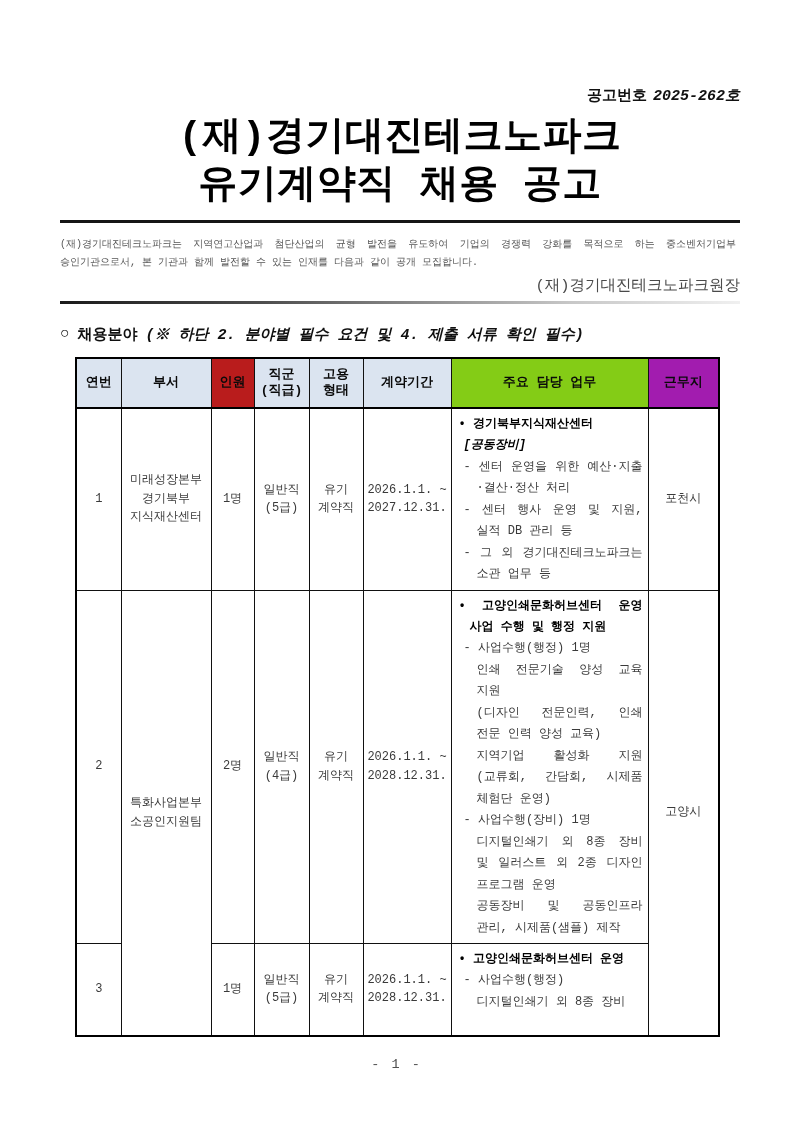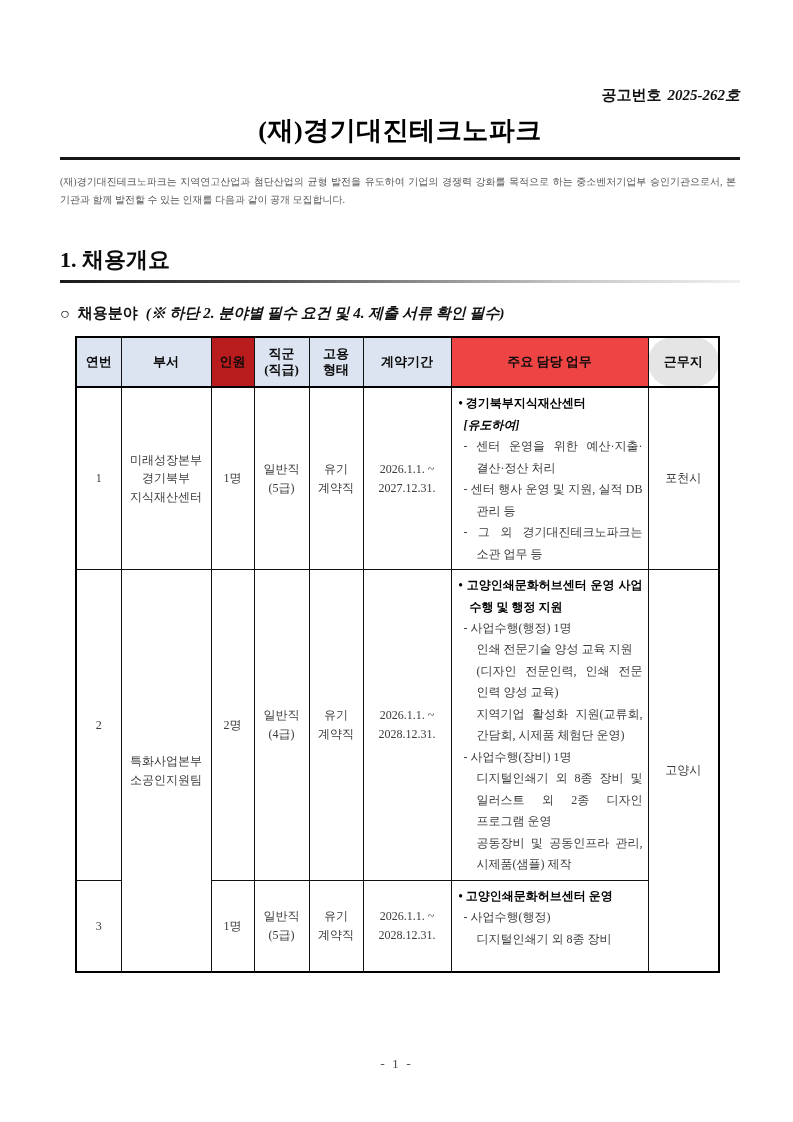--- a/index.html
+++ b/index.html
@@ -1,36 +1,36 @@
 <!DOCTYPE html>
 <html><head>
 <meta charset="utf-8">
 <style>
   html,body { margin:0; padding:0; background:#fff; }
   .page {
     position:relative;
     width:793px; height:1122px;
     background:#ffffff;
-    font-family:Liberation Serif, serif;
+    font-family:Liberation Mono, monospace;
     color:#222;
     overflow:hidden;
     box-sizing:border-box;
     padding:86px 53px 0 60px;
   }
   .notice-no {
     text-align:right;
     font-size:15px;
     font-weight:700;
     color:#111;
   }
   .notice-no .num { font-style:italic; margin-left:6px; }
   .title {
     margin:10px 0 0 0;
     text-align:center;
-    font-size:26px;
+    font-size:39px;
     line-height:1.22;
     font-weight:800;
     letter-spacing:0.5px;
     color:#000;
   }
   .rule { margin-top:10px; border-top:3px solid #161616; }
   .intro {
     margin:13px 4px 0 0;
     font-size:10px;
     line-height:1.78;
@@ -121,28 +121,29 @@
 <body>
 
 <div class="page">
 
   <div class="notice-no">
     <span>공고번호</span><span class="num">2025-262호</span>
   </div>
 
   <h1 class="title">
     <span>(재)경기대진테크노파크</span><br>
+    <span>유기계약직 채용 공고</span>
   </h1>
 
   <div class="rule"></div>
 
   <p class="intro">(재)경기대진테크노파크는 지역연고산업과 첨단산업의 균형 발전을 유도하여 기업의 경쟁력 강화를 목적으로 하는 중소벤처기업부 승인기관으로서, 본 기관과 함께 발전할 수 있는 인재를 다음과 같이 공개 모집합니다.</p>
 
-
-  <h2 class="sec">1. 채용개요</h2>
+  <div class="sign">(재)경기대진테크노파크원장</div>
+
   <div class="sec-underline"></div>
 
   <div class="sub">
     <span class="circle">○</span>
     <span class="sub-title">채용분야</span>
     <span class="sub-note">(※ 하단 2. 분야별 필수 요건 및 4. 제출 서류 확인 필수)</span>
   </div>
 
   <table class="recruit">
     <colgroup>
@@ -158,40 +159,40 @@
     <thead>
       <tr>
         <th style="background: rgb(219, 228, 240);">연번</th>
         <th style="background: rgb(219, 228, 240);">부서</th>
         <th style="background: #b91c1c;">인원</th>
         <th style="background: rgb(219, 228, 240);">직군
 (직급)</th>
         <th style="background: rgb(219, 228, 240);">고용
 형태</th>
         <th style="background: rgb(219, 228, 240);">계약기간</th>
-        <th style="background: #ef4444;">주요 담당 업무</th>
-        <th style="background: #e5e5e5; border-radius: 25px;">근무지</th>
+        <th style="background: #84cc16;">주요 담당 업무</th>
+        <th style="background: #a21caf;">근무지</th>
       </tr>
     </thead>
     <tbody>
         <tr style="height: 174px;">
           <td class="ctr">1</td>
           <td class="ctr">미래성장본부
 경기북부
 지식재산센터</td>
           <td class="ctr">1명</td>
           <td class="ctr">일반직
 (5급)</td>
           <td class="ctr">유기
 계약직</td>
           <td class="ctr">2026.1.1. ~
 2027.12.31.</td>
           <td class="duties">
             <div class="duty-b">• 경기북부지식재산센터</div>
-            <div class="duty-bi">[유도하여]</div>
+            <div class="duty-bi">[공동장비]</div>
             <div class="duty-d">- 센터 운영을 위한 예산·지출·결산·정산 처리</div>
             <div class="duty-d">- 센터 행사 운영 및 지원, 실적 DB 관리 등</div>
             <div class="duty-d">- 그 외 경기대진테크노파크는 소관 업무 등</div>
           </td>
           <td class="ctr">포천시</td>
         </tr>
         <tr style="height: 303px;">
           <td class="ctr">2</td>
           <td class="ctr" rowspan="2">특화사업본부
 소공인지원팀</td>

